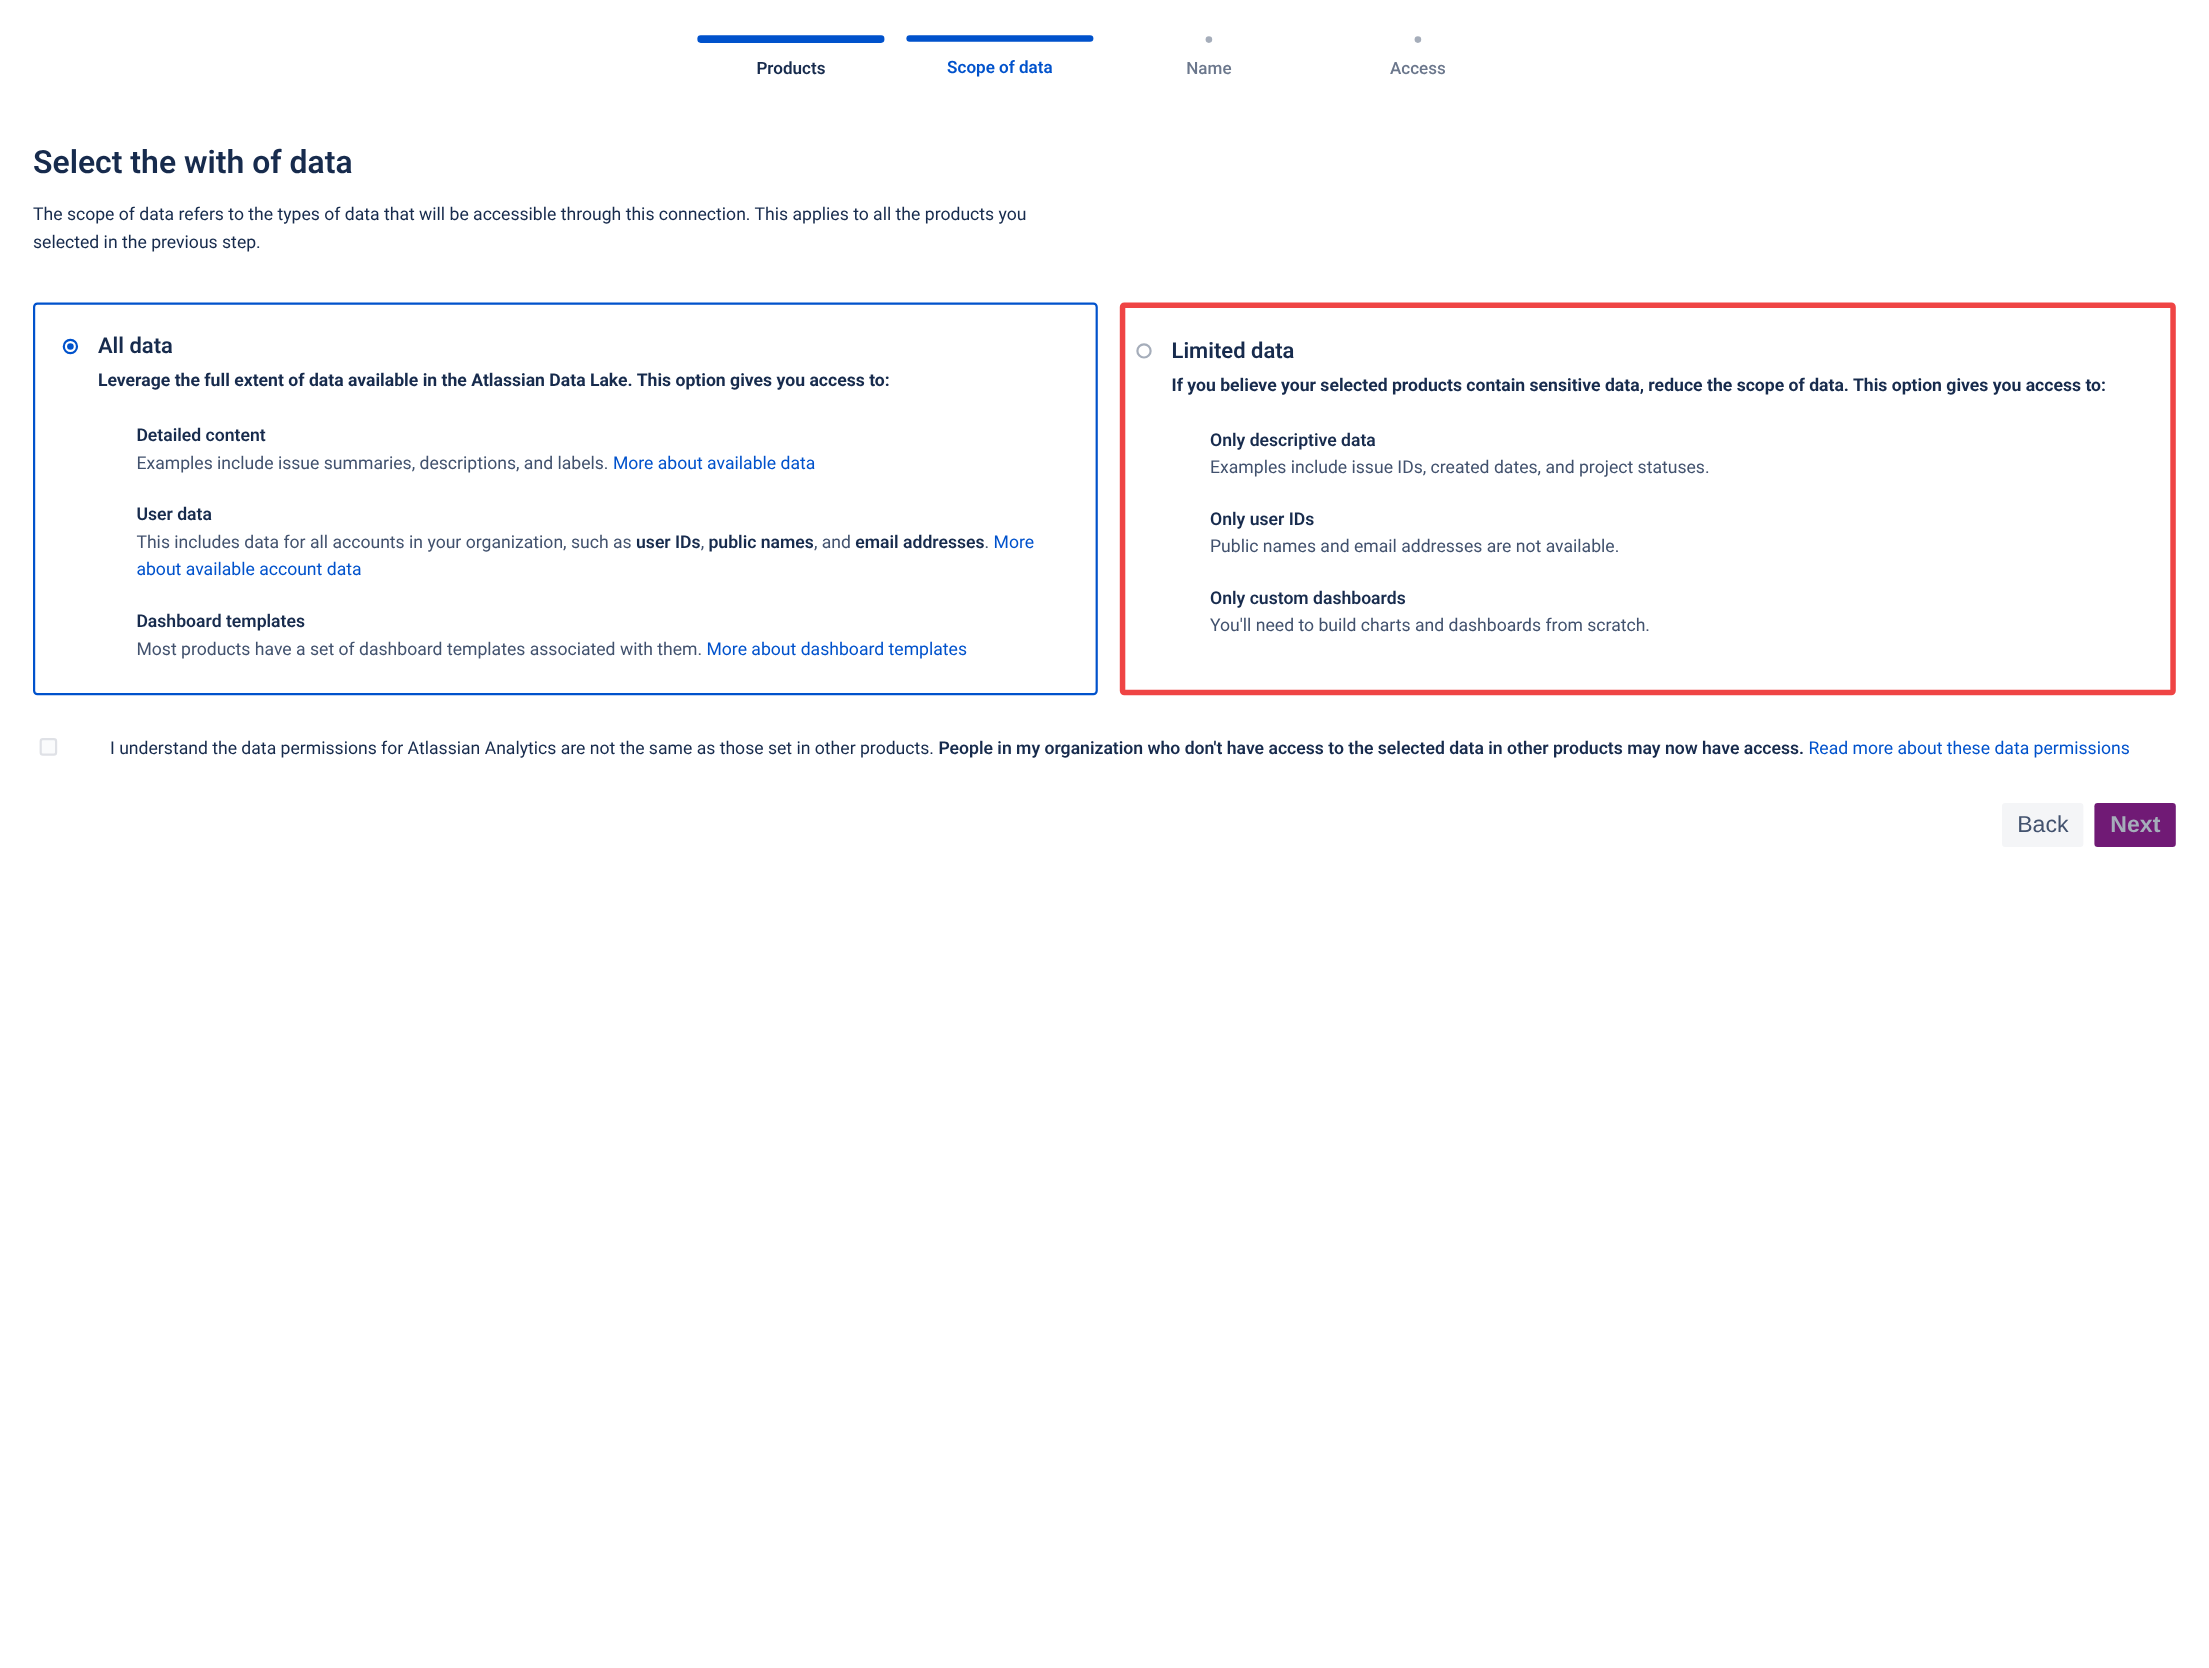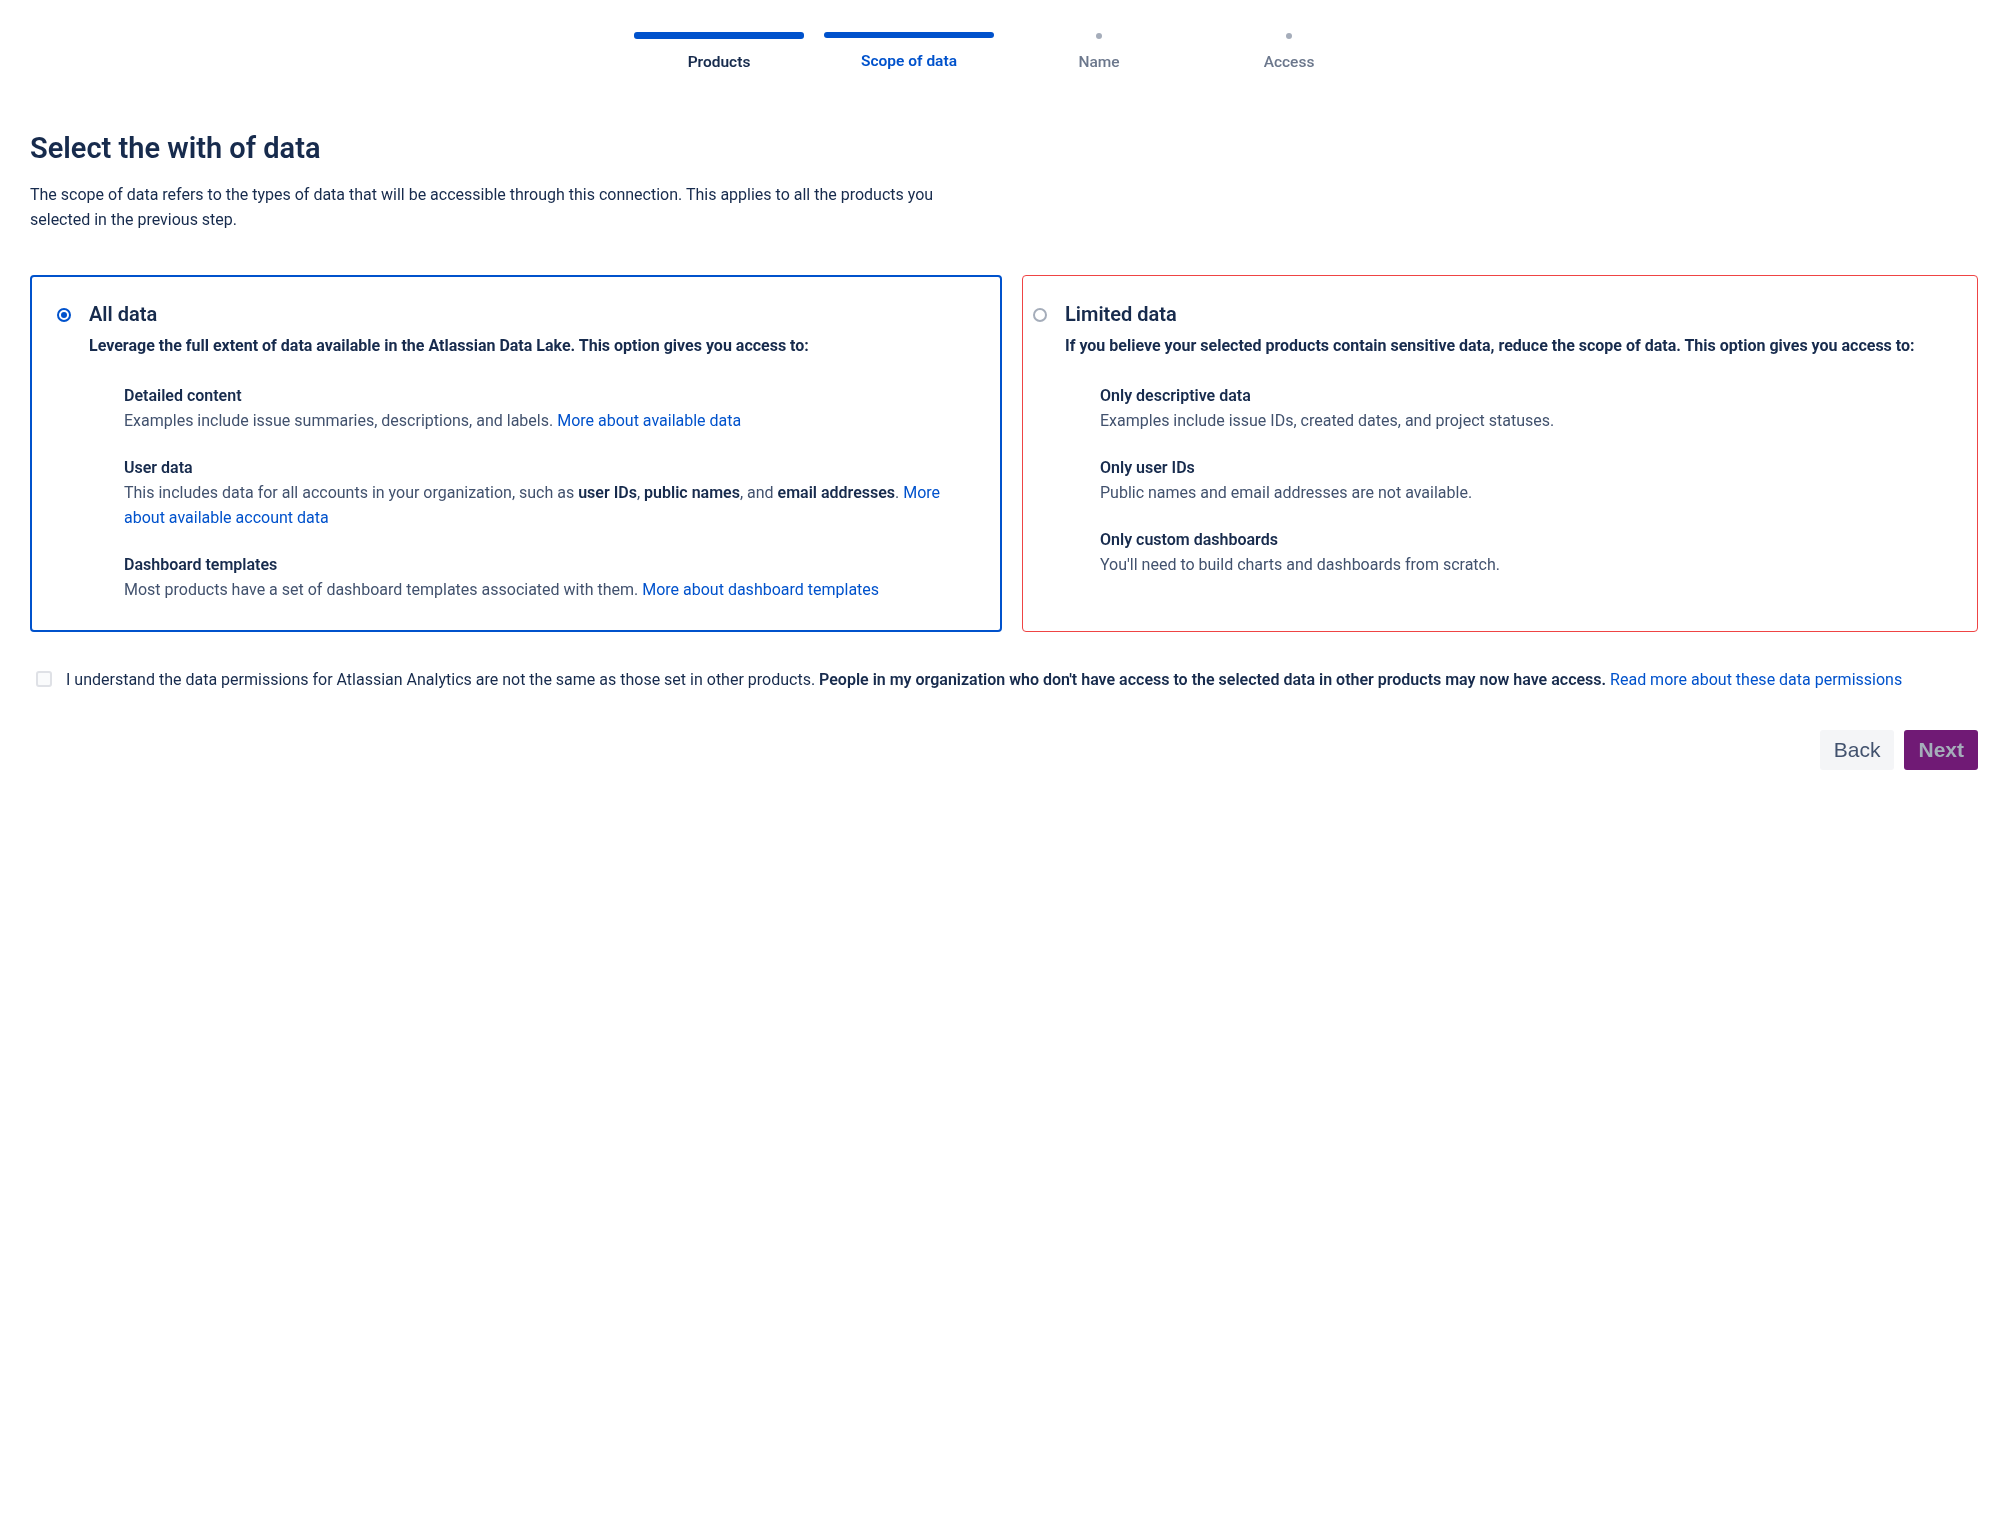--- a/index.html
+++ b/index.html
@@ -75,21 +75,21 @@
       margin-bottom: 42px;
       max-width: 920px;
     }
     .options {
       display: flex;
       gap: 20px;
       margin-bottom: 30px;
     }
     .option-card {
       flex: 1;
-      border: 1px solid #ef4444;
+      border: 5px solid #ef4444;
       border-radius: 4px;
       padding: 26px 26px 28px 10px;
       display: flex;
       gap: 18px;
       align-items: flex-start;
       cursor: pointer;
     }
     .option-card.selected {
       border: 2px solid #0052CC;
       padding: 25px 25px 27px 25px;
@@ -172,20 +172,21 @@
       border: 2px solid #DFE1E6;
       border-radius: 3px;
       flex-shrink: 0;
       margin-top: 3px;
       background: #FAFBFC;
     }
     .consent-text {
       font-size: 16px;
       color: #172B4D;
       line-height: 1.55;
+      margin-left: 34px;
     }
     .actions {
       display: flex;
       justify-content: flex-end;
       gap: 10px;
     }
     .btn {
       font-size: 21px;
       font-weight: 500;
       padding: 8px 14px;

